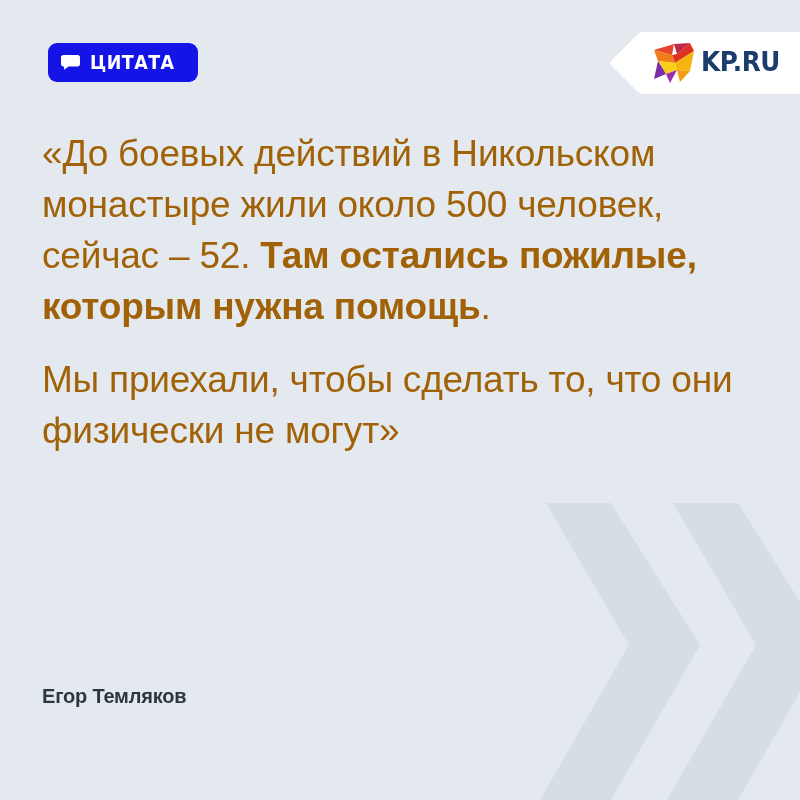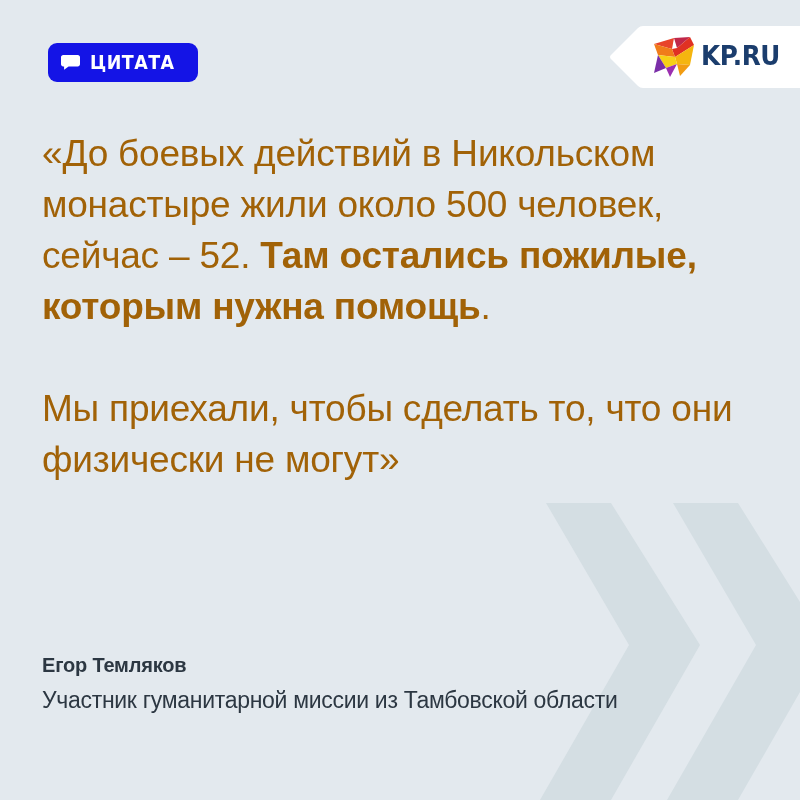--- a/index.html
+++ b/index.html
@@ -67,21 +67,21 @@
     letter-spacing: 0.5px;
     line-height: 1;
     white-space: nowrap;
     transform: scaleX(0.92);
     transform-origin: left center;
   }
 
   .brand-plate {
     position: absolute;
     right: 0;
-    top: 26px;
+    top: 32px;
     width: 192px;
     height: 76px;
   }
   .brand-plate .plate-bg {
     position: absolute;
     inset: 0;
   }
   .brand-bird {
     position: absolute;
     left: 36px;
@@ -110,21 +110,21 @@
     top: 128px;
     width: 724px;
     z-index: 2;
     color: #a16207;
     font-family: "Liberation Sans", sans-serif;
     font-size: 37px;
     line-height: 51px;
     letter-spacing: -0.2px;
   }
   .quote-block .para { margin: 0; }
-  .quote-block .para + .para { margin-top: 51px; }
+  .quote-block .para + .para { margin-top: 22px; }
   .quote-block b {
     font-weight: bold;
   }
 
   
   .attribution {
     position: absolute;
     left: 42px;
     bottom: 86px;
     z-index: 2;
@@ -192,16 +192,15 @@
 
   </div>
 
   <div class="quote-block">
     <p class="para"><span>«До боевых действий в Никольском монастыре жили около 500 человек, сейчас – 52. </span><b>Там остались пожилые, которым нужна помощь</b><span>.</span></p>
     <p class="para">Мы приехали, чтобы сделать то, что они физически не могут»</p>
   </div>
 
   <div class="attribution">
     <div class="author-name">Егор Темляков</div>
-    <div class="author-role">Участник гуманитарной миссии из Тамбовской области</div>
   </div>
 
 </div>
 
 </body></html>

